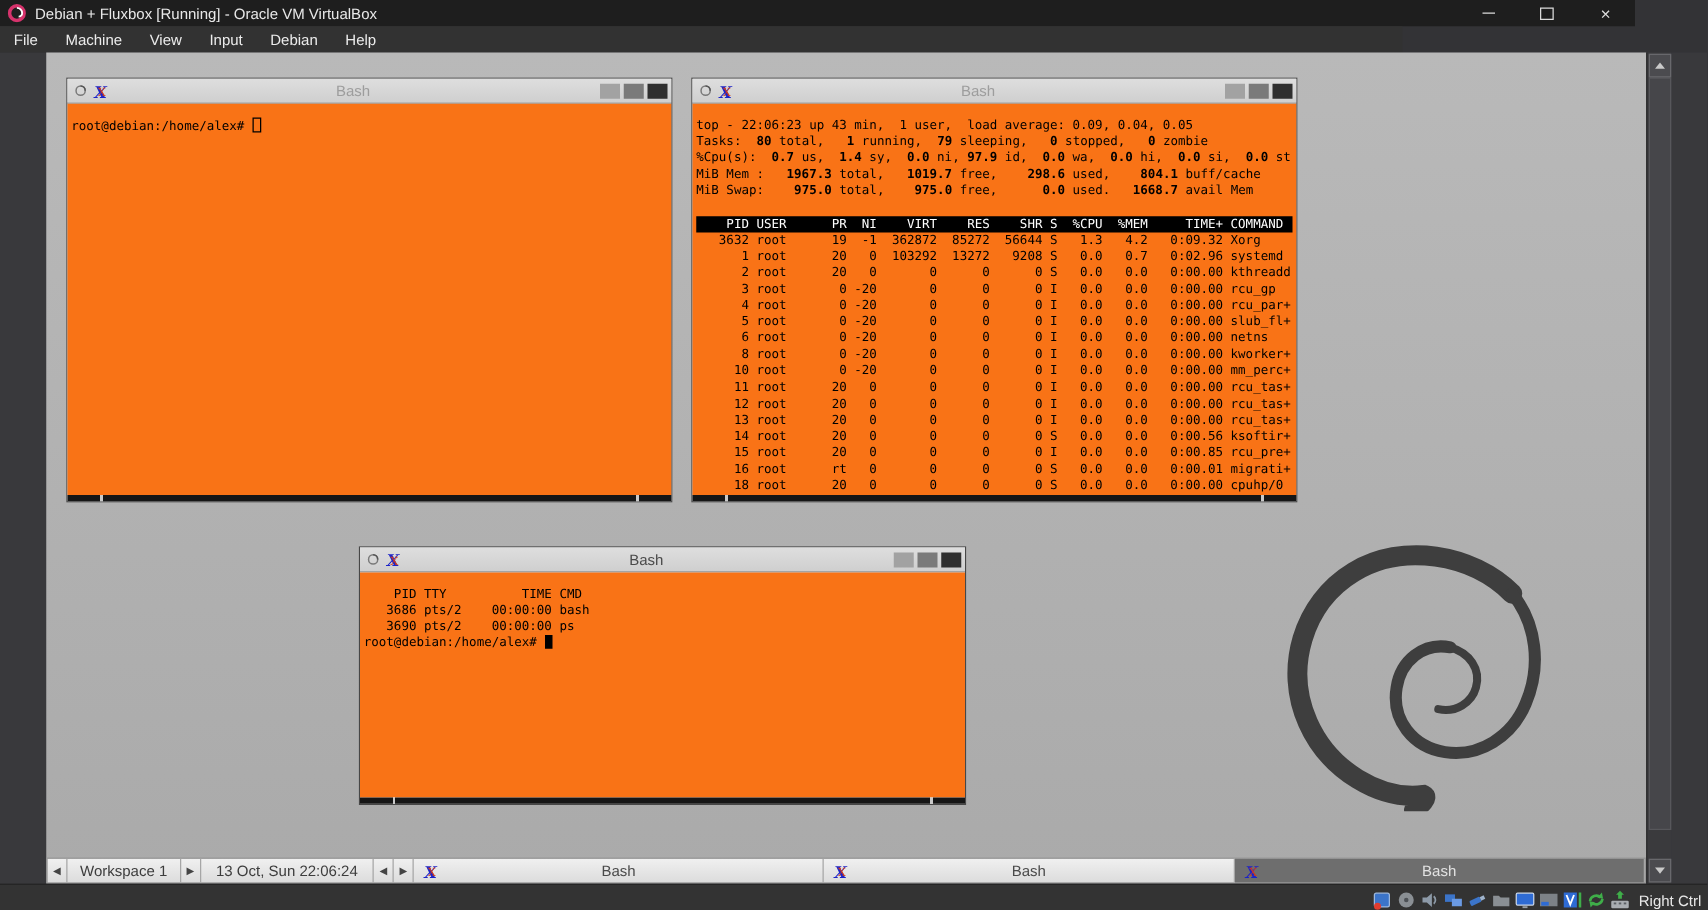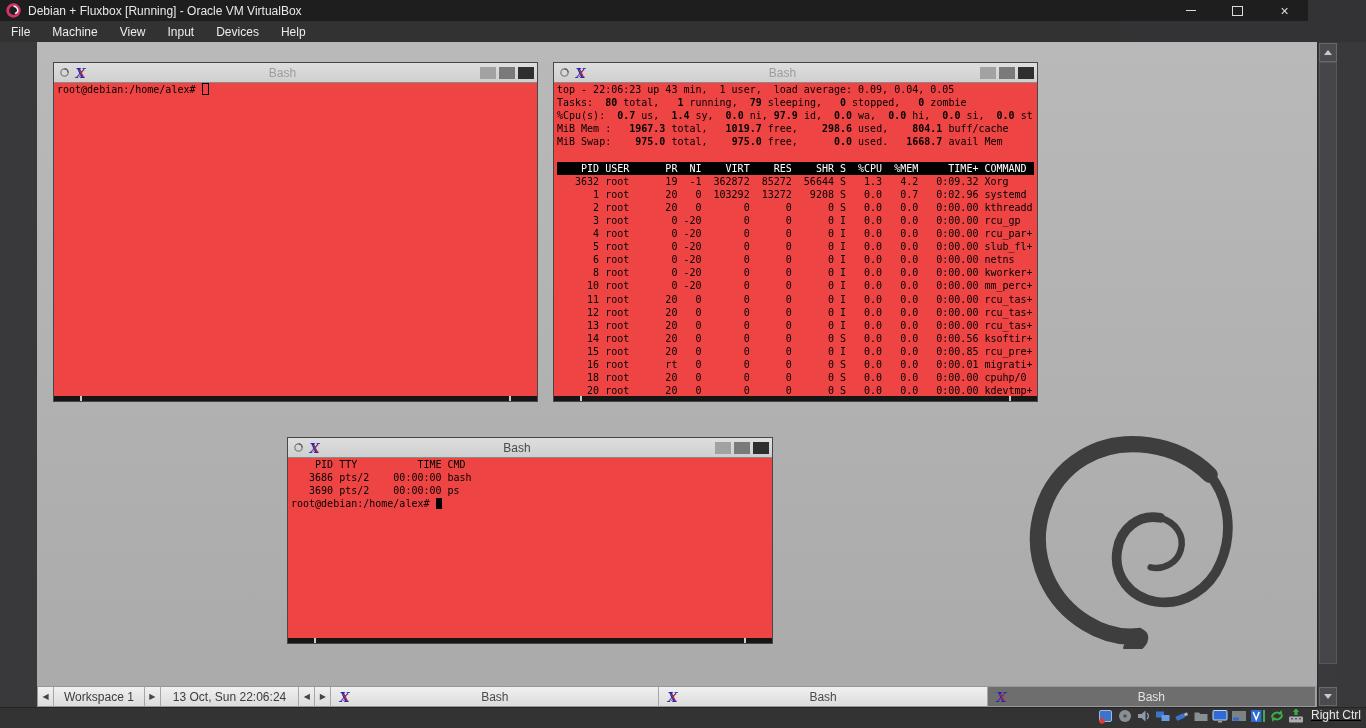--- a/index.html
+++ b/index.html
@@ -41,22 +41,22 @@
         display:flex;align-items:center;}
   .tbar .title{flex:1;text-align:center;font-size:12px;color:#9d9d9d;}
   .xwin.focused .tbar .title{color:#4a4a4a;}
   .circle-icon{width:11px;height:11px;margin-left:5px;}
   .xterm-icon{width:15px;height:14px;margin-left:3px;}
   .tb-btns{display:flex;margin-right:3px;}
   .tb-btn{width:16px;height:12px;margin-left:3px;}
   .tb-btn.iconify{background:#a2a2a2;}
   .tb-btn.maxi{background:#7a7a7a;}
   .tb-btn.closex{background:#2f2f2f;}
-  .content{position:absolute;left:0;right:0;top:20px;bottom:5px;background:#ef4444;overflow:hidden;
-           padding:0 3px;font-family:"DejaVu Sans Mono",monospace;font-size:10px;line-height:13.1px;
+  .content{position:absolute;left:0;right:0;top:20px;bottom:5px;background:#f97316;overflow:hidden;
+           padding:11px 3px;font-family:"DejaVu Sans Mono",monospace;font-size:10px;line-height:13.1px;
            color:#000;white-space:pre;box-sizing:border-box;}
   .handle{position:absolute;left:0;right:0;bottom:0;height:5px;
           background:linear-gradient(90deg,#161616 0 26px,#c9c9c9 26px 28px,#161616 28px calc(100% - 28px),
                      #c9c9c9 calc(100% - 28px) calc(100% - 26px),#161616 calc(100% - 26px));}
   .tline{white-space:pre;}
   .tline.thead{background:#000;color:#fff;}
   .cursor-solid{display:inline-block;width:6px;height:11px;background:#000;vertical-align:-2px;}
   .cursor-hollow{display:inline-block;width:5px;height:10px;border:1px solid #000;vertical-align:-2px;}
 
   #term-left {left:16px; top:20px; width:485px; height:340px;}
@@ -75,22 +75,22 @@
   #tb-workspace{padding:0 10px;}
   #tb-clock{padding:8px 12px;}
   .task{flex:1;position:relative;display:flex;align-items:center;border-right:1px solid #a6a6a6;}
   .task .xterm-icon{margin-left:6px;}
   .task .task-label{position:absolute;left:0;right:0;text-align:center;color:#4a4a4a;}
   .task.active{background:#6e6e6e;}
   .task.active .task-label{color:#e2e2e2;}
 
   
   #statusbar{position:absolute;left:0;top:707px;width:1366px;height:21px;background:#333333;
-             border-top:1px solid #252525;display:flex;align-items:flex-start;justify-content:flex-end;
-             box-sizing:border-box;padding-right:5px;text-decoration:underline;}
+             border-top:1px solid #252525;display:flex;align-items:flex-end;justify-content:flex-end;
+             box-sizing:border-box;padding-right:5px;}
   .st-icon{width:16px;height:16px;margin-left:3px;}
   #host-key{color:#e8e8e8;font-size:12px;margin-left:7px;}
 </style>
 </head>
 <body>
 
 <div id="titlebar">
   <svg id="vbox-icon" viewBox="0 0 16 16">
     <circle cx="8" cy="8" r="6.2" fill="none" stroke="#d6336c" stroke-width="3"></circle>
     <path d="M8 3.5 A4.5 4.5 0 0 1 12.5 8 A3 3 0 0 1 9.5 11" fill="none" stroke="#ffffff" stroke-width="1.6"></path>
@@ -107,21 +107,21 @@
         <span>×</span>
       </span>
   </div>
 </div>
 
 <div id="menubar">
   <span class="menu-item">File</span>
   <span class="menu-item">Machine</span>
   <span class="menu-item">View</span>
   <span class="menu-item">Input</span>
-  <span class="menu-item">Devices</span>
+  <span class="menu-item">Debian</span>
   <span class="menu-item">Help</span>
 </div>
 
 <div id="vmarea">
   <div id="guest">
 
     <svg id="swirl" viewBox="0 0 200 200">
       <g fill="none" stroke="#3e3e3e" stroke-linecap="round">
         <path d="M170 38 C140 8 88 0 52 22 C14 45 0 94 18 134 C34 170 72 192 104 188 C108 190 102 195 97 199" stroke-width="15"></path>
         <path d="M170 38 C188 60 192 92 180 120 C170 144 146 160 120 156 C96 152 80 132 84 108 C87 88 104 74 124 78" stroke-width="9"></path>

